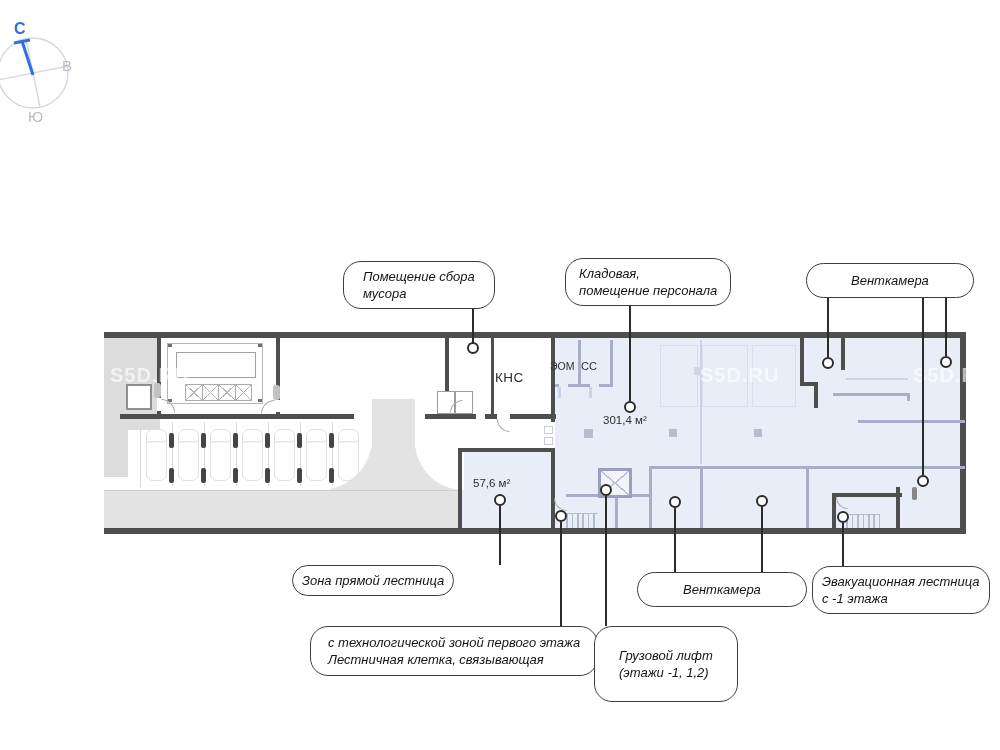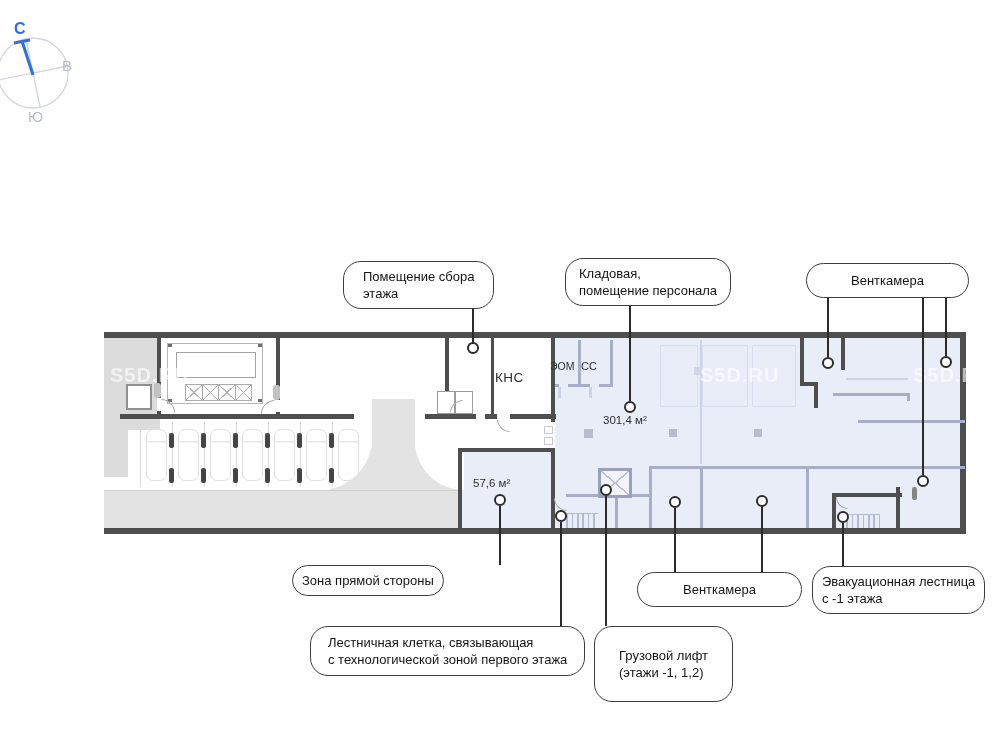--- a/index.html
+++ b/index.html
@@ -15,21 +15,21 @@
   
   .w{background:#4e4e4e;}
   .wi{background:#a7aec5;}
   .wf{background:#cdd3e6;}
   .gap{background:#fff;}
   .gapb{background:#e9edf8;}
   
   .callout{position:absolute;background:#fff;border:1.7px solid #3d3d3d;border-radius:18px;
            padding:6px 13px;font-size:13px;line-height:1.32;color:#141414;white-space:nowrap;z-index:30;}
   .callout.center{text-align:left;}
-  .callout span{display:block;}
+  .callout span{display:block;font-style:italic;}
   
   .marker{position:absolute;width:12px;height:12px;border:2.4px solid #2b2b2b;border-radius:50%;
           background:#fff;box-sizing:border-box;z-index:25;}
   .leader{position:absolute;width:2px;background:#2b2b2b;z-index:20;}
   
   .lbl{position:absolute;color:#2e2e2e;text-align:left;z-index:8;}
   .wm{position:absolute;font-weight:bold;font-size:20px;letter-spacing:1px;color:rgba(255,255,255,0.62);z-index:6;}
   
   .outl{border:1.5px solid #b5b5b5;background:#fff;}
   .outl2{border:1.5px solid #a2a2a2;background:#fff;}
@@ -219,41 +219,41 @@
   <div class="marker" style="left:917px;top:475px;"></div>
   <div class="marker" style="left:494px;top:494px;"></div>
   <div class="marker" style="left:555px;top:510px;"></div>
   <div class="marker" style="left:600px;top:484px;"></div>
   <div class="marker" style="left:669px;top:496px;"></div>
   <div class="marker" style="left:756px;top:495px;"></div>
   <div class="marker" style="left:837px;top:511px;"></div>
 
   <div class="callout" style="left:343px;top:261px;padding:6px 19px;">
     <span>Помещение сбора</span>
-    <span>этажа</span>
+    <span>мусора</span>
   </div>
   <div class="callout" style="left:565px;top:258px;">
     <span>Кладовая,</span>
     <span>помещение персонала</span>
   </div>
   <div class="callout center" style="left:806px;top:263px;padding:8px 44px;">
     <span>Венткамера</span>
   </div>
   <div class="callout" style="left:292px;top:565px;padding:6px 9px;">
-    <span>Зона прямой стороны</span>
+    <span>Зона прямой лестница</span>
   </div>
   <div class="callout center" style="left:637px;top:572px;padding:8px 45px;">
     <span>Венткамера</span>
   </div>
   <div class="callout" style="left:812px;top:566px;padding:6px 9px;">
     <span>Эвакуационная лестница</span>
     <span>с -1 этажа</span>
   </div>
   <div class="callout" style="left:310px;top:626px;padding:7px 17px;">
+    <span>с технологической зоной первого этажа</span>
     <span>Лестничная клетка, связывающая</span>
-    <span>с технологической зоной первого этажа</span>
   </div>
   <div class="callout" style="left:594px;top:626px;padding:20px 24px;">
     <span>Грузовой лифт</span>
     <span>(этажи -1, 1,2)</span>
   </div>
 
 </div>
 
 </body></html>

